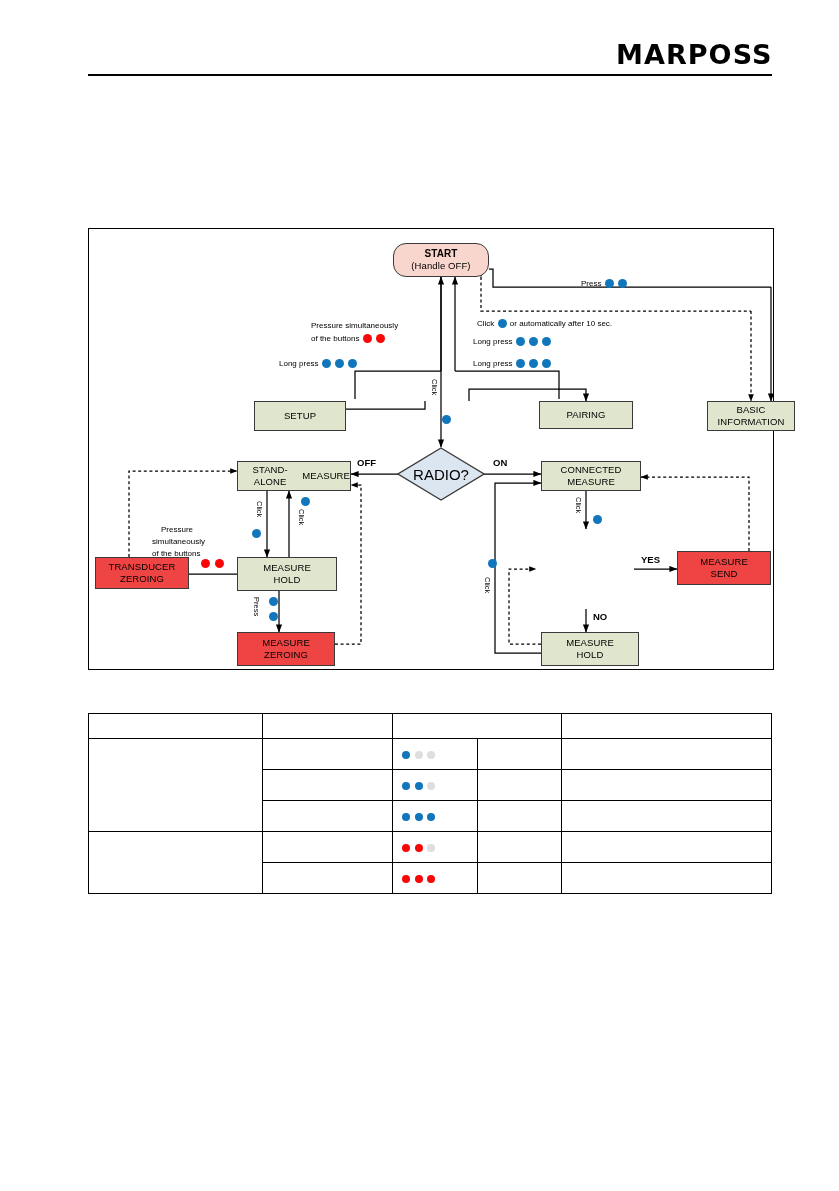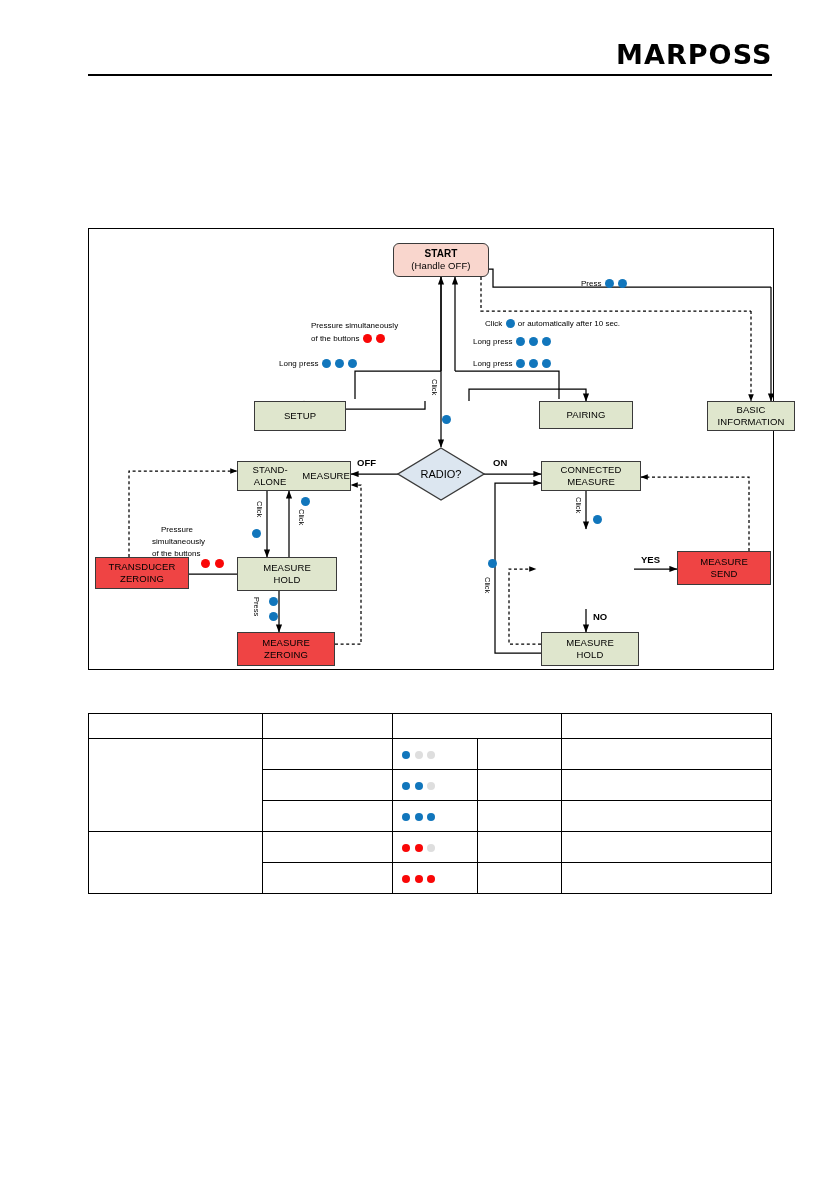--- a/index.html
+++ b/index.html
@@ -18,28 +18,28 @@
   #flowchart{position:absolute;left:88px;top:228px;width:684px;height:440px;
       border:1.5px solid #000;background:#fff;}
   #fc-canvas{position:absolute;left:0;top:0;width:684px;height:440px;}
 
   
   .node{position:absolute;box-sizing:border-box;border:1.3px solid #3a3a3a;
         display:flex;align-items:center;justify-content:center;text-align:center;
         font-size:9.5px;color:#000;line-height:1.22;letter-spacing:.1px;}
   .n-green{background:#dfe6cd;}
   .n-yellow{background:#ef4444;}
-  .n-start{background:#f9d6cd;border-radius:6px;border:1.3px solid #3a3a3a;
+  .n-start{background:#f9d6cd;border-radius:13px;border:1.3px solid #3a3a3a;
            flex-direction:column;text-align:center;}
   .n-start b{font-size:10px;}
 
   
   .diamond{position:absolute;}
   .diamond .dlabel{position:absolute;left:0;top:0;width:100%;height:100%;
-      display:flex;align-items:center;justify-content:center;font-size:11px;color:#000;}
+      display:flex;align-items:center;justify-content:center;font-size:15px;color:#000;}
 
   
   .elabel{position:absolute;font-size:8px;color:#000;white-space:nowrap;
           background:transparent;}
   .elabel.big{font-size:9.5px;font-weight:bold;}
   .vlabel{position:absolute;font-size:7.5px;color:#000;white-space:nowrap;
       transform-origin:left top;transform:rotate(90deg);}
 
   
   .dot{display:inline-block;width:8px;height:8px;border-radius:50%;
@@ -198,21 +198,21 @@
 
   <div class="elabel" style="left:222px;top:92px;">
     <span>Pressure simultaneously</span>
   </div>
   <div class="elabel" style="left:222px;top:105px;">
     <span>of the buttons</span>
     <span class="dot red d9"></span>
     <span class="dot red d9"></span>
   </div>
 
-  <div class="elabel" style="left:396px;top:90px;">
+  <div class="elabel" style="left:388px;top:90px;">
     <span>Click</span>
     <span class="dot blue d9"></span>
     <span>or automatically after 10 sec.</span>
   </div>
 
   <div class="elabel" style="left:384px;top:108px;">
     <span>Long press</span>
     <span class="dot blue d9"></span>
     <span class="dot blue d9"></span>
     <span class="dot blue d9"></span>

